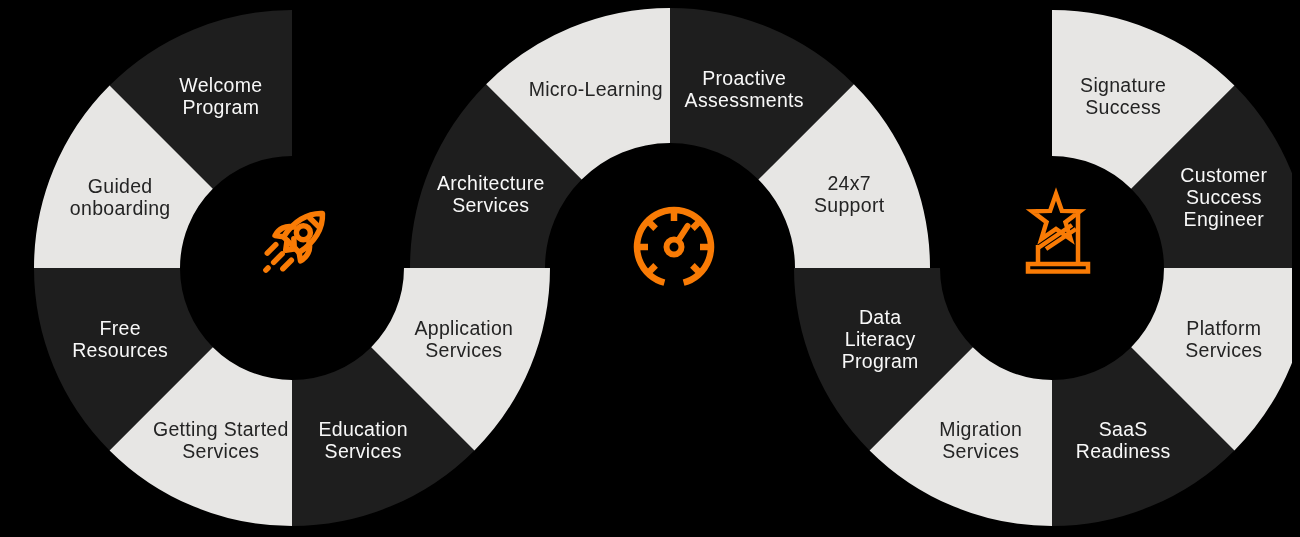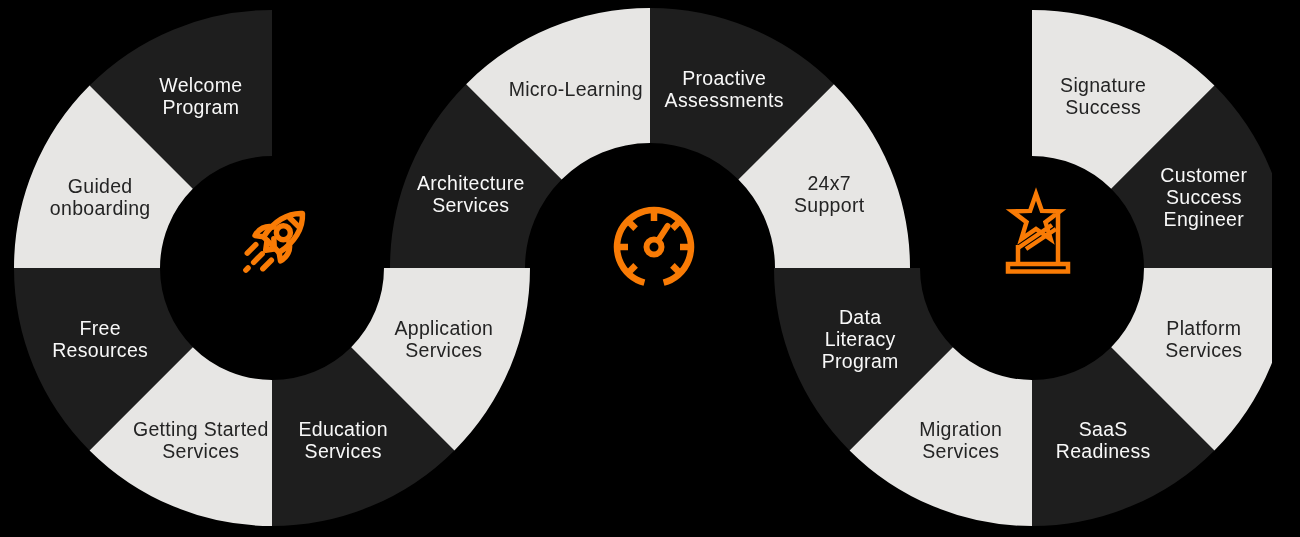--- a/index.html
+++ b/index.html
@@ -6,20 +6,21 @@
     margin: 0;
     padding: 0;
     background: #000000;
   }
   .stage {
     position: relative;
     width: 1272px;
     height: 537px;
     overflow: hidden;
     font-family: "Liberation Sans", "DejaVu Sans", sans-serif;
+    padding-left: 20px;
   }
   svg { display: block; }
   .seg-label {
     font-family: "Liberation Sans", "DejaVu Sans", sans-serif;
     font-size: 19.5px;
     font-weight: 500;
     letter-spacing: 0.3px;
   }
   .accent-stroke { fill: none; }
 </style>

